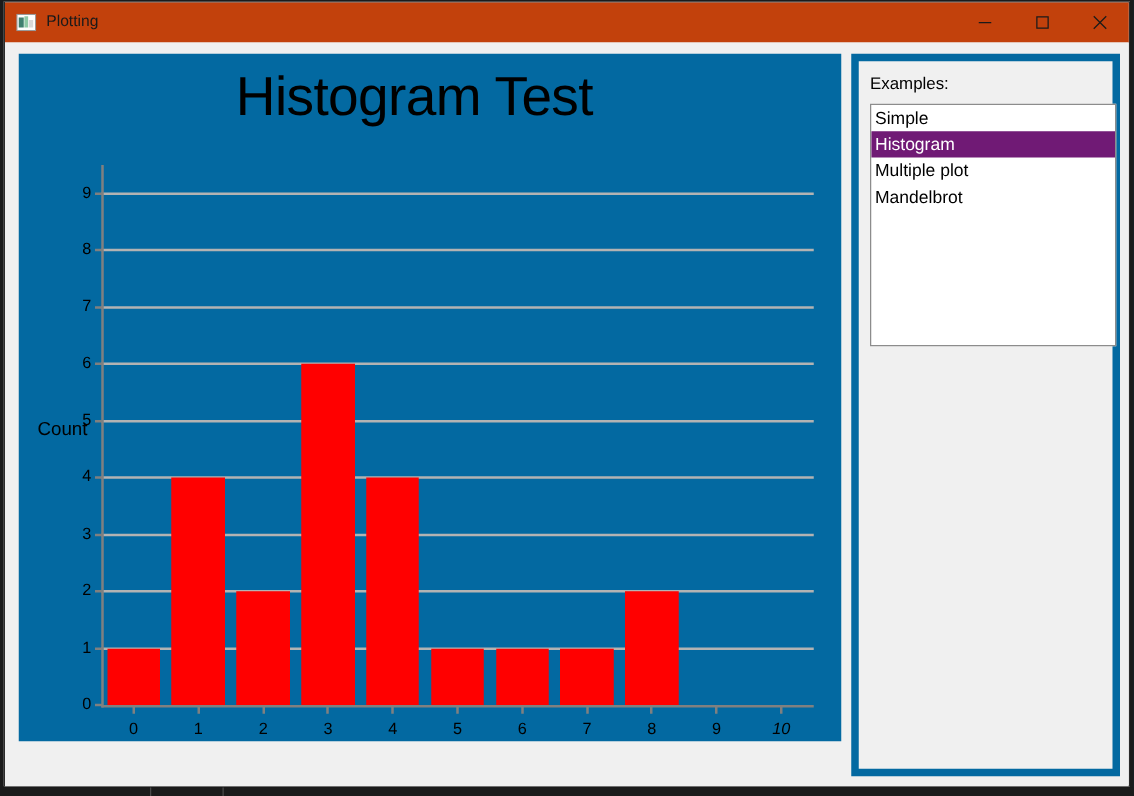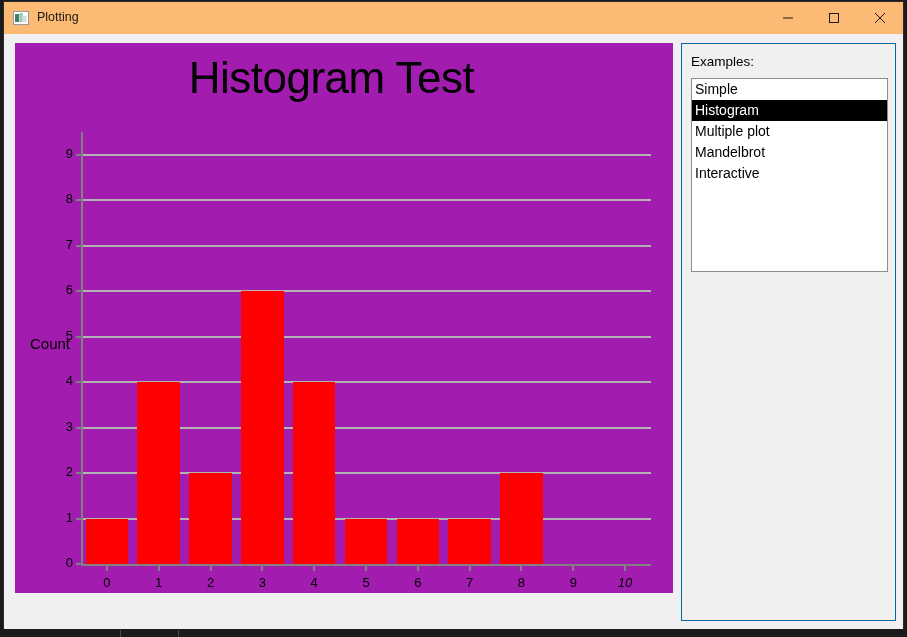--- a/index.html
+++ b/index.html
@@ -25,21 +25,21 @@
     border: 1px solid #2b2b2b;
     box-sizing: border-box;
   }
 
   
   #titlebar {
     position: absolute;
     left: 0; top: 0;
     width: 100%;
     height: 32px;
-    background: #fdba74;
+    background: #c2410c;
     box-sizing: border-box;
   }
   #app-icon {
     position: absolute;
     left: 9px; top: 9px;
     width: 16px; height: 14px;
   }
   #title-text {
     position: absolute;
     left: 33px; top: 8px;
@@ -71,21 +71,21 @@
     background: #f0f0f0;
   }
 
   
   #plot-canvas {
     position: absolute;
     left: 11px;
     top: 9px;
     width: 658px;
     height: 550px;
-    background: #a21caf;
+    background: #0369a1;
   }
 
   #chart-title {
     position: absolute;
     left: 0;
     top: 10px;
     width: 633px;
     text-align: center;
     font-size: 44px;
     color: #000000;
@@ -177,21 +177,21 @@
   }
 
   
   #side-panel {
     position: absolute;
     left: 677px;
     top: 9px;
     width: 215px;
     height: 578px;
     background: #f0f0f0;
-    border: 1px solid #0369a1;
+    border: 6px solid #0369a1;
     box-sizing: border-box;
     text-decoration: underline;
   }
   #examples-label {
     position: absolute;
     left: 9px;
     top: 10px;
     font-size: 13.5px;
     color: #000;
   }
@@ -208,21 +208,21 @@
   }
   .list-item {
     height: 21px;
     line-height: 21px;
     padding-left: 3px;
     font-size: 14px;
     color: #000;
     white-space: nowrap;
   }
   .list-item.selected {
-    background: #000000;
+    background: #701a75;
     color: #ffffff;
   }
 
   
   #taskbar {
     position: absolute;
     left: 0;
     top: 630px;
     width: 907px;
     height: 7px;
@@ -348,21 +348,20 @@
       <div id="y-axis-title" style="top: 292px;">Count</div>
     </div>
 
     <div id="side-panel">
       <div id="examples-label">Examples:</div>
       <div id="examples-list">
           <div class="list-item">Simple</div>
           <div class="list-item selected">Histogram</div>
           <div class="list-item">Multiple plot</div>
           <div class="list-item">Mandelbrot</div>
-          <div class="list-item">Interactive</div>
         </div>
     </div>
 
   </div>
 </div>
 
 <div id="taskbar">
   <div class="tb-div" style="left:120px"></div>
   <div class="tb-div" style="left:178px"></div>
 </div>

